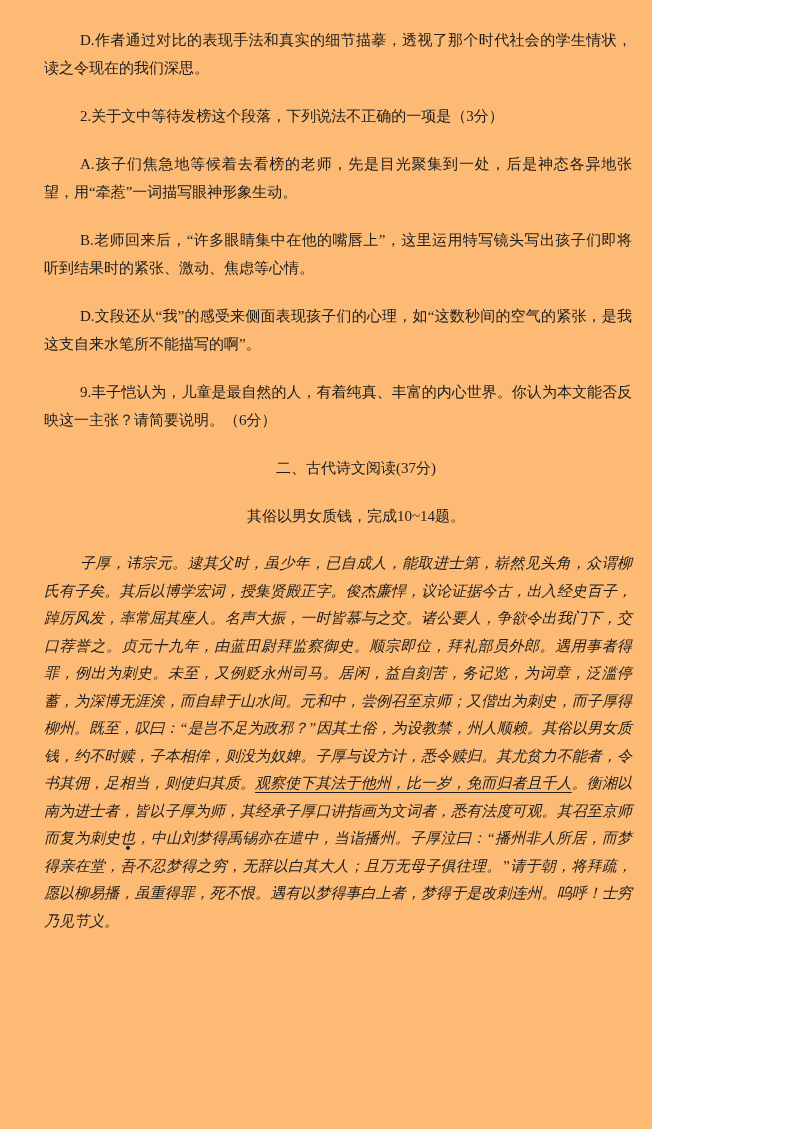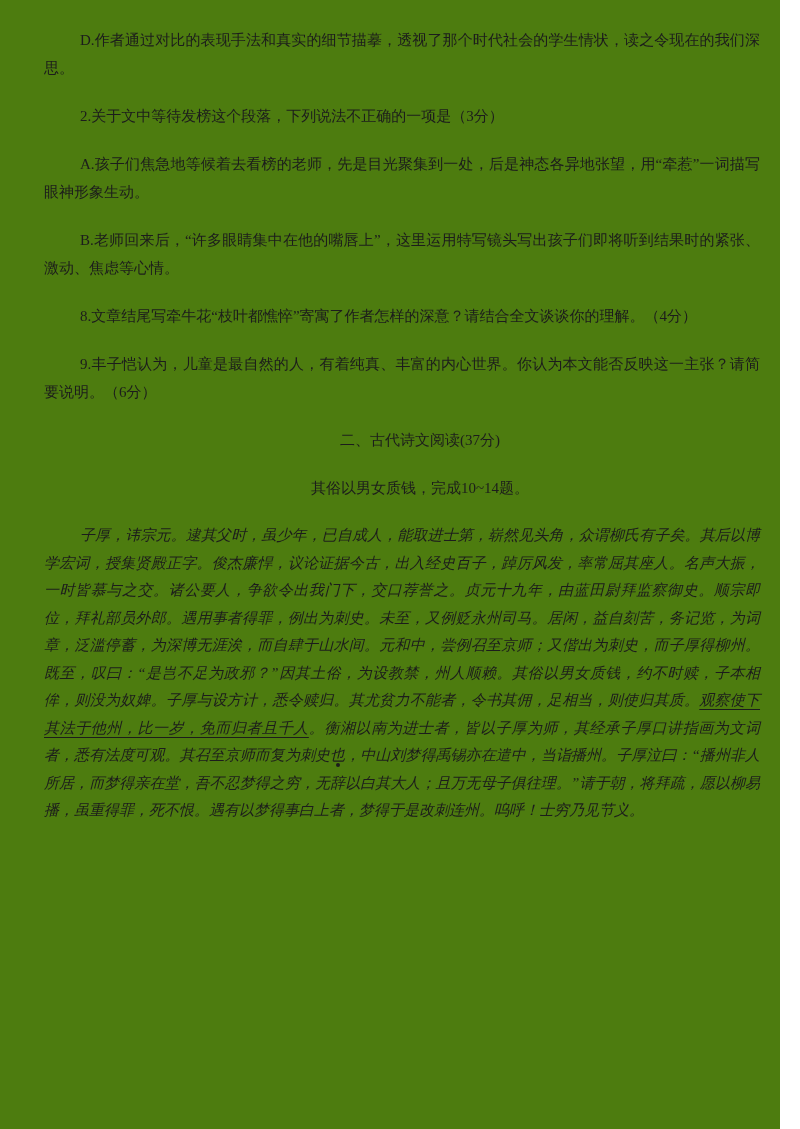--- a/index.html
+++ b/index.html
@@ -9,24 +9,24 @@
   }
   body {
     width: 800px;
     height: 1129px;
     overflow: hidden;
     font-family: "Liberation Serif", "DejaVu Serif", serif;
     color: #1c1c1c;
   }
   .page {
     box-sizing: border-box;
-    width: 780px;
+    width: 652px;
     height: 1129px;
     padding: 26px 20px 20px 44px;
-    background: #4d7c0f;
+    background: #fdba74;
   }
   .para {
     margin: 0 0 20px 0;
     font-size: 15px;
     line-height: 28px;
     text-align: justify;
     text-indent: 2.4em;
     word-break: break-all;
     white-space: normal;
   }
@@ -70,22 +70,22 @@
 
   <p class="para">D.作者通过对比的表现手法和真实的细节描摹，透视了那个时代社会的学生情状，读之令现在的我们深思。</p>
 
   <p class="para">2.关于文中等待发榜这个段落，下列说法不正确的一项是（3分）</p>
 
   <p class="para">A.孩子们焦急地等候着去看榜的老师，先是目光聚集到一处，后是神态各异地张望，用“牵惹”一词描写眼神形象生动。</p>
 
   <p class="para">B.老师回来后，“许多眼睛集中在他的嘴唇上”，这里运用特写镜头写出孩子们即将听到结果时的紧张、激动、焦虑等心情。</p>
 
 
+  <p class="para">D.文段还从“我”的感受来侧面表现孩子们的心理，如“这数秒间的空气的紧张，是我这支自来水笔所不能描写的啊”。</p>
 
-  <p class="para">8.文章结尾写牵牛花“枝叶都憔悴”寄寓了作者怎样的深意？请结合全文谈谈你的理解。（4分）</p>
 
   <p class="para">9.丰子恺认为，儿童是最自然的人，有着纯真、丰富的内心世界。你认为本文能否反映这一主张？请简要说明。（6分）</p>
 
   <p class="para single">二、古代诗文阅读(37分)</p>
 
 
   <p class="para single">其俗以男女质钱，完成10~14题。</p>
 
 
   <p class="material-para"><span class="seg-normal">子厚，讳宗元。逮其父时，虽少年，已自成人，能取进士第，崭然见头角，众谓柳氏有子矣。其后以博学宏词，授集贤殿正字。俊杰廉悍，议论证据今古，出入经史百子，踔厉风发，率常屈其座人。名声大振，一时皆慕与之交。诸公要人，争欲令出我门下，交口荐誉之。贞元十九年，由蓝田尉拜监察御史。顺宗即位，拜礼部员外郎。遇用事者得罪，例出为刺史。未至，又例贬永州司马。居闲，益自刻苦，务记览，为词章，泛滥停蓄，为深博无涯涘，而自肆于山水间。元和中，尝例召至京师；又偕出为刺史，而子厚得柳州。既至，叹曰：“是岂不足为政邪？”因其土俗，为设教禁，州人顺赖。其俗以男女质钱，约不时赎，子本相侔，则没为奴婢。子厚与设方计，悉令赎归。其尤贫力不能者，令书其佣，足相当，则使归其质。</span><span class="seg-underline">观察使下其法于他州，比一岁，免而归者且千人</span><span class="seg-normal">。衡湘以南为进士者，皆以子厚为师，其经承子厚口讲指画为文词者，悉有法度可观。其召至京师而复为刺史</span><span class="seg-emphasis-dot">也</span><span class="seg-normal">，中山刘梦得禹锡亦在遣中，当诣播州。子厚泣曰：“播州非人所居，而梦得亲在堂，吾不忍梦得之穷，无辞以白其大人；且万无母子俱往理。”请于朝，将拜疏，愿以柳易播，虽重得罪，死不恨。遇有以梦得事白上者，梦得于是改刺连州。呜呼！士穷乃见节义。</span></p>

